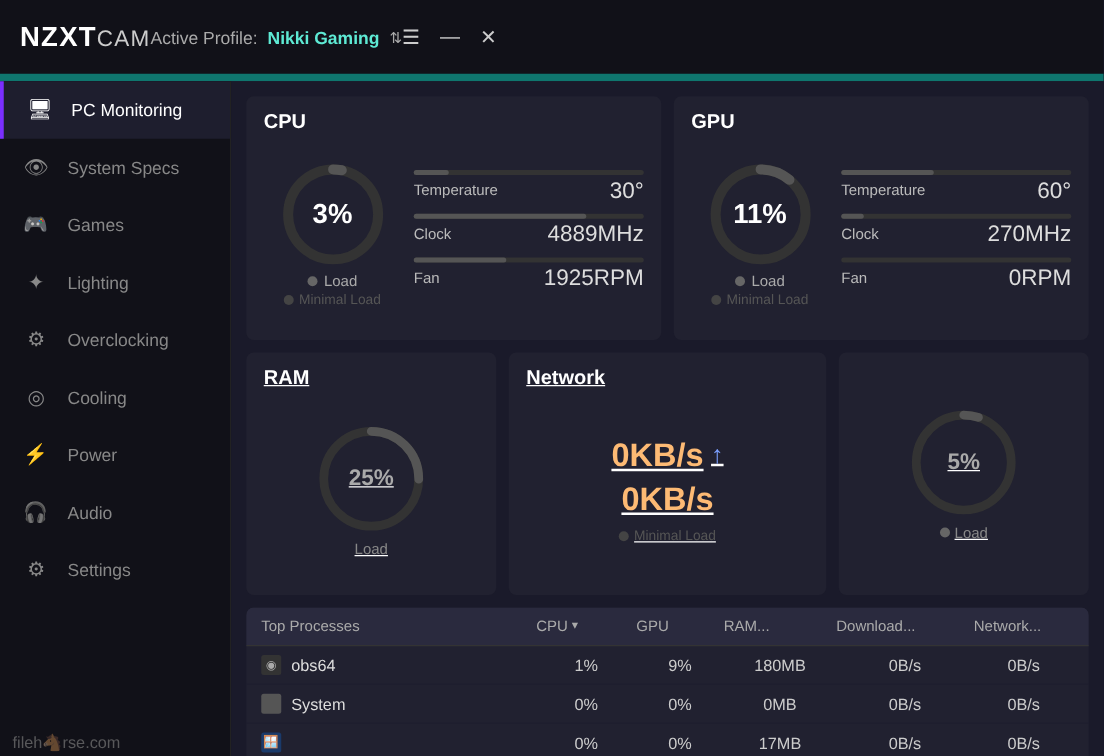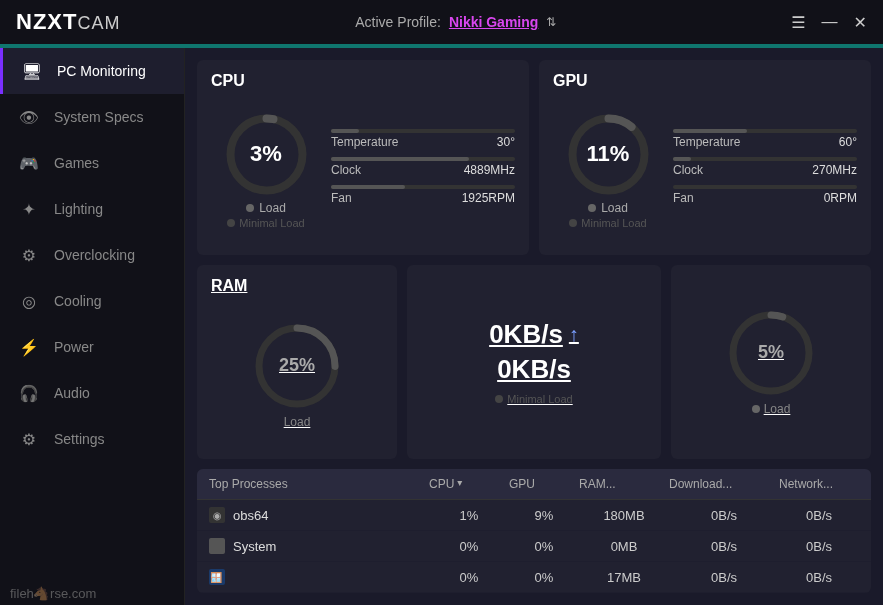--- a/index.html
+++ b/index.html
@@ -9,26 +9,25 @@
       background: #1a1a2e;
       font-family: 'Segoe UI', Arial, sans-serif;
       color: #fff;
       overflow: hidden;
       position: relative;
     }
 
     
     .titlebar {
       background: #111118;
-      height: 48px;
+      height: 65px;
       display: flex;
       align-items: center;
       padding: 0 16px;
-      justify-content: space-between;
-      border-bottom: 4px solid #0f766e;
+      border-bottom: 6px solid #0f766e;
     }
     .titlebar-logo {
       font-size: 22px;
       font-weight: 900;
       color: #fff;
       letter-spacing: 1px;
     }
     .titlebar-logo span {
       color: #fff;
     }
@@ -40,23 +39,22 @@
     .titlebar-center {
       display: flex;
       align-items: center;
       gap: 8px;
       font-size: 14px;
     }
     .titlebar-center .label {
       color: #aaa;
     }
     .titlebar-center .profile {
-      color: #d946ef;
+      color: #5eead4;
       font-weight: 600;
-      text-decoration: underline;
     }
     .titlebar-center .arrow-icon {
       color: #aaa;
       font-size: 12px;
     }
     .titlebar-controls {
       display: flex;
       align-items: center;
       gap: 16px;
     }
@@ -238,21 +236,21 @@
     }
     .stat-info {
       display: flex;
       justify-content: space-between;
       font-size: 12px;
       color: #bbb;
       align-items: center;
     }
     .stat-value {
       color: #ddd;
-      font-size: 12px;
+      font-size: 18px;
     }
 
     
     .ram-inner {
       display: flex;
       flex-direction: column;
       align-items: center;
       justify-content: center;
       flex: 1;
     }
@@ -292,21 +290,21 @@
       gap: 4px;
     }
     .network-speed {
       display: flex;
       align-items: center;
       gap: 6px;
     }
     .speed-value {
       font-size: 26px;
       font-weight: 700;
-      color: #ffffff;
+      color: #fdba74;
     }
     .speed-arrow {
       font-size: 20px;
       color: #7b9fff;
     }
     .net-minimal {
       font-size: 11px;
       color: #555;
       display: flex;
       align-items: center;
@@ -600,20 +598,21 @@
               <circle cx="45" cy="45" r="38" fill="none" stroke="#333" stroke-width="7"></circle>
               <circle cx="45" cy="45" r="38" fill="none" stroke="#555" stroke-width="7" stroke-dasharray="239" stroke-dashoffset="179" stroke-linecap="round"></circle>
             </svg>
             <span class="ram-percent">25%</span>
           </div>
           <div class="ram-load-label">Load</div>
         </div>
       </div>
 
       <div class="card card-network">
+        <div class="card-title">Network</div>
         <div class="network-inner">
           <div class="network-speed">
             <span class="speed-value">0KB/s</span>
             <span class="speed-arrow">↑</span>
           </div>
           <div class="network-speed">
             <span class="speed-value">0KB/s</span>
           </div>
           <div class="net-minimal">
             <div class="minimal-dot"></div>

